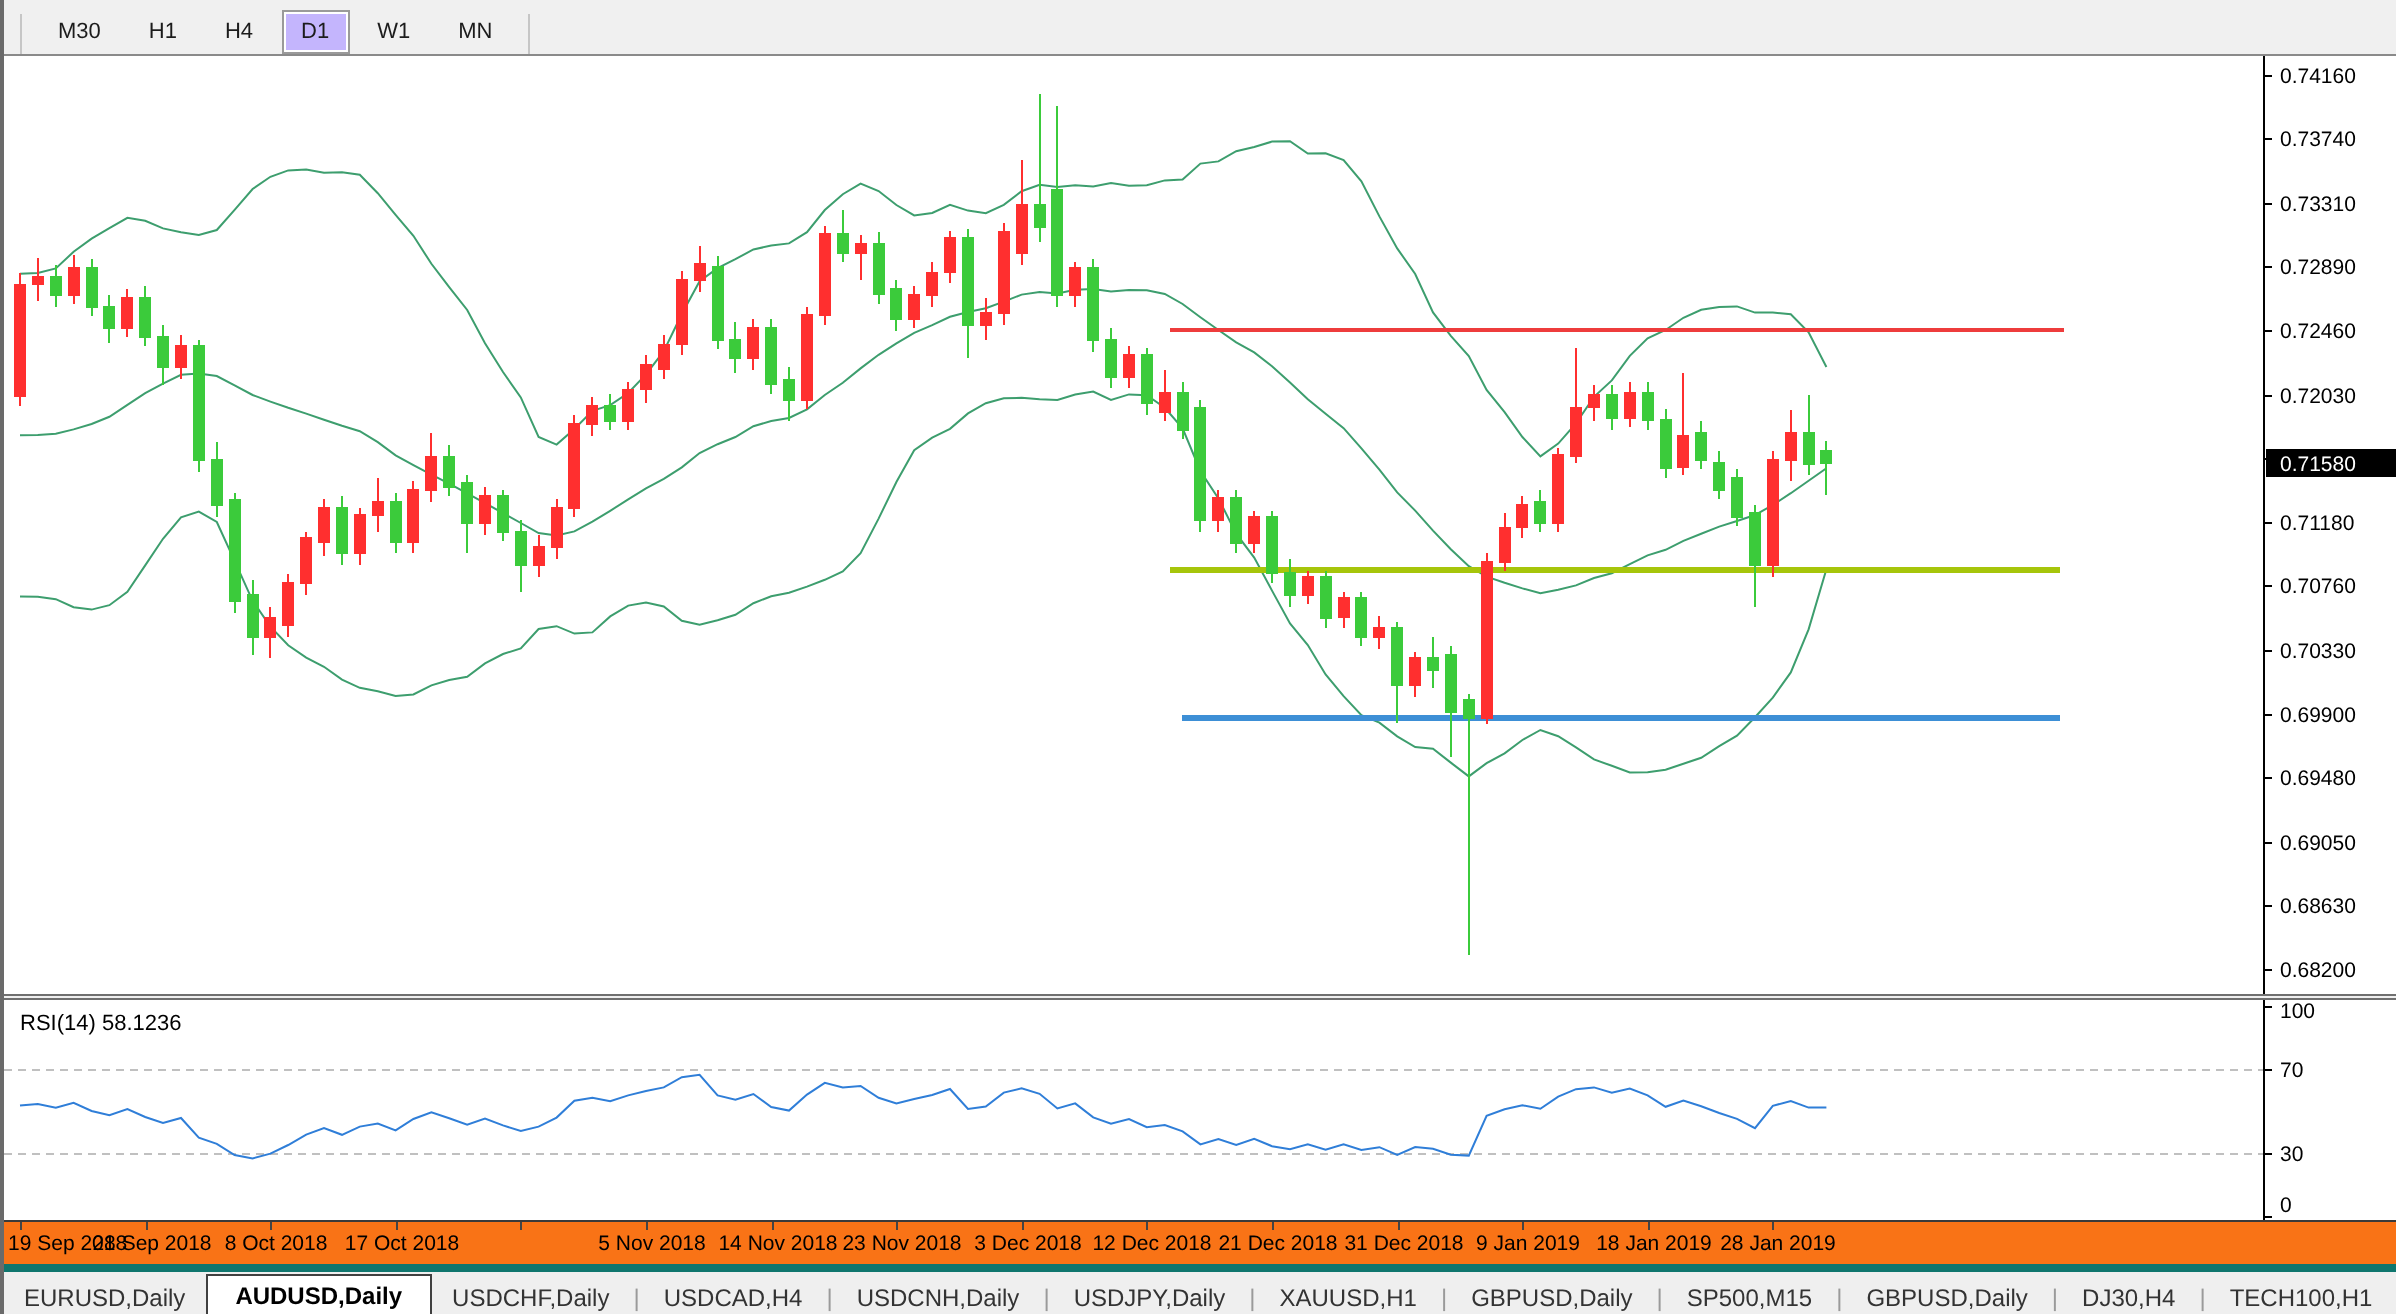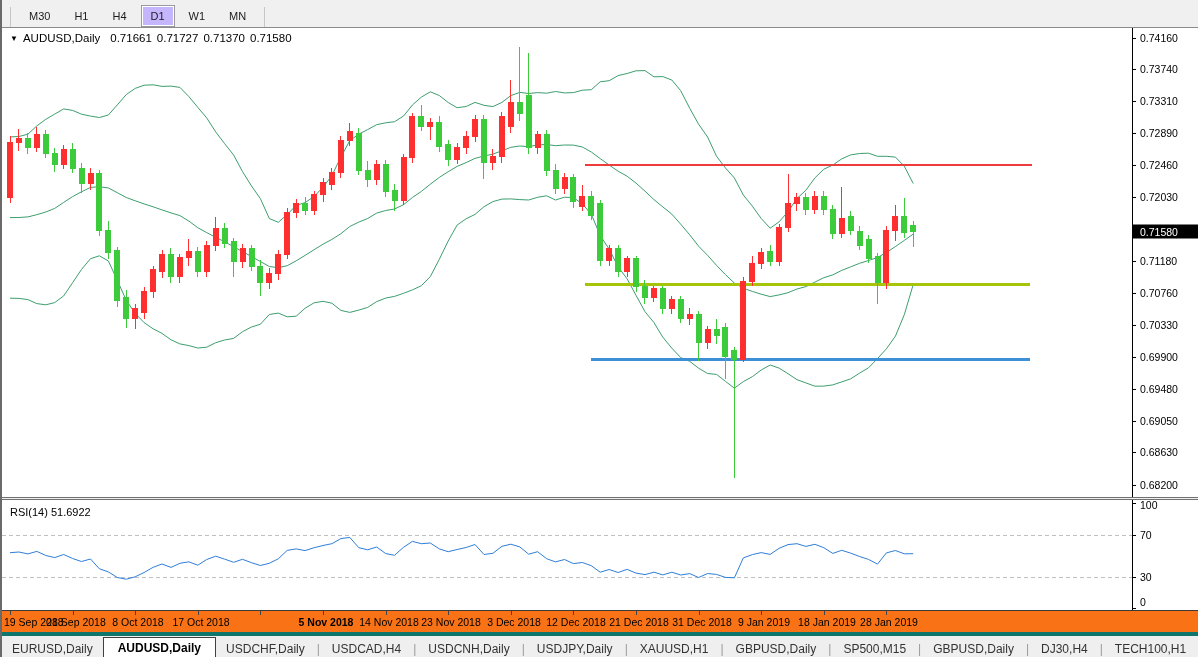--- a/index.html
+++ b/index.html
@@ -300,21 +300,20 @@
         <text x="1138" y="428.2500000000001" font-size="10.5" fill="#000000">0.68630</text>
         <line x1="1130" x2="1134" y1="456.9999999999999" y2="456.9999999999999" stroke="#000000" shape-rendering="crispEdges"></line>
         <text x="1138" y="460.4999999999999" font-size="10.5" fill="#000000">0.68200</text>
       </g>
       <g>
         <rect x="1131" y="196.5" width="66" height="14" fill="#000000"></rect>
         <text x="1138" y="207.5" font-size="10.5" fill="#ffffff">0.71580</text>
       </g>
     </svg>
 
-  <div id="chart-title"><span class="drop">▼</span><span class="sym">AUDUSD,Daily</span><span class="q">0.71661</span><span class="q">0.71727</span><span class="q">0.71370</span><span class="q">0.71580</span></div>
 
   <div id="panel-divider"></div>
 
   <svg id="rsi-chart" width="1198" height="110" viewBox="0 0 1198 110">
       <g>
         <line x1="0" x2="1130" y1="35.0" y2="35.0" stroke="#c0c0c0" stroke-width="1" stroke-dasharray="4 3" shape-rendering="crispEdges"></line>
         <line x1="0" x2="1130" y1="77.0" y2="77.0" stroke="#c0c0c0" stroke-width="1" stroke-dasharray="4 3" shape-rendering="crispEdges"></line>
       </g>
       <polyline points="8.0,52.7 16.9,52.0 25.9,53.9 34.8,51.4 43.8,55.5 52.7,57.6 61.7,54.5 70.6,58.5 79.5,61.5 88.5,59.0 97.4,68.8 106.4,71.9 115.3,77.5 124.3,79.2 133.2,76.8 142.1,72.5 151.1,67.3 160.0,64.0 169.0,67.4 177.9,63.3 186.9,61.8 195.8,65.2 204.7,59.5 213.7,56.2 222.6,59.1 231.6,62.3 240.5,59.3 249.5,62.7 258.4,65.5 267.3,63.3 276.3,58.8 285.2,50.4 294.2,48.9 303.1,50.6 312.1,47.7 321.0,45.5 329.9,43.7 338.9,38.6 347.8,37.4 356.8,47.7 365.7,49.8 374.7,47.0 383.6,53.5 392.5,55.3 401.5,47.3 410.4,41.4 419.4,43.7 428.3,43.0 437.3,48.9 446.2,51.7 455.1,49.5 464.1,47.5 473.0,44.5 482.0,54.5 490.9,53.3 499.9,46.3 508.8,44.2 517.8,46.9 526.7,54.2 535.6,51.7 544.6,58.7 553.5,61.9 562.5,59.5 571.4,63.6 580.4,62.5 589.3,65.7 598.2,72.2 607.2,69.5 616.1,72.5 625.1,69.4 634.0,73.1 643.0,74.6 651.9,72.2 660.8,74.9 669.8,72.2 678.7,75.0 687.7,73.6 696.6,77.5 705.6,73.5 714.5,74.4 723.4,77.4 732.4,77.8 741.3,57.9 750.3,54.6 759.2,52.6 768.2,54.4 777.1,48.3 786.0,44.6 795.0,43.7 803.9,46.4 812.9,44.3 821.8,47.7 830.8,53.4 839.7,50.3 848.6,53.1 857.6,56.5 866.5,59.4 875.5,64.1 884.4,52.9 893.4,50.5 902.3,53.8 911.2,53.7" fill="none" stroke="#2f7ed8" stroke-width="1"></polyline>
       <g>
@@ -322,35 +321,35 @@
         <line x1="1130" x2="1134" y1="3.5" y2="3.5" stroke="#000000" shape-rendering="crispEdges"></line>
         <text x="1138" y="9" font-size="10.5" fill="#000000">100</text>
         <line x1="1130" x2="1134" y1="35" y2="35" stroke="#000000" shape-rendering="crispEdges"></line>
         <text x="1138" y="38.5" font-size="10.5" fill="#000000">70</text>
         <line x1="1130" x2="1134" y1="77" y2="77" stroke="#000000" shape-rendering="crispEdges"></line>
         <text x="1138" y="80.5" font-size="10.5" fill="#000000">30</text>
         <line x1="1130" x2="1134" y1="108.5" y2="108.5" stroke="#000000" shape-rendering="crispEdges"></line>
         <text x="1138" y="106" font-size="10.5" fill="#000000">0</text>
       </g>
     </svg>
-  <div id="rsi-label">RSI(14) 51.6922</div>
+  <div id="rsi-label">RSI(14) 58.1236</div>
 
   <div id="date-axis">
       <div class="date-tick" style="left: 8px;"></div>
       <span class="date-lbl" style="left: 2px; text-align: left;">19 Sep 2018</span>
       <div class="date-tick" style="left: 71px;"></div>
       <span class="date-lbl" style="left: 38px;">28 Sep 2018</span>
       <div class="date-tick" style="left: 133px;"></div>
       <span class="date-lbl" style="left: 100px;">8 Oct 2018</span>
       <div class="date-tick" style="left: 196px;"></div>
       <span class="date-lbl" style="left: 163px;">17 Oct 2018</span>
       <div class="date-tick" style="left: 258px;"></div>
       <span class="date-lbl" style="left: 227px; margin-top: 48px;">26 Oct 2018</span>
       <div class="date-tick" style="left: 321px;"></div>
-      <span class="date-lbl" style="left: 288px; font-weight: bold;">5 Nov 2018</span>
+      <span class="date-lbl" style="left: 288px;">5 Nov 2018</span>
       <div class="date-tick" style="left: 384px;"></div>
       <span class="date-lbl" style="left: 351px;">14 Nov 2018</span>
       <div class="date-tick" style="left: 446px;"></div>
       <span class="date-lbl" style="left: 413px;">23 Nov 2018</span>
       <div class="date-tick" style="left: 509px;"></div>
       <span class="date-lbl" style="left: 476px;">3 Dec 2018</span>
       <div class="date-tick" style="left: 571px;"></div>
       <span class="date-lbl" style="left: 538px;">12 Dec 2018</span>
       <div class="date-tick" style="left: 634px;"></div>
       <span class="date-lbl" style="left: 601px;">21 Dec 2018</span>

